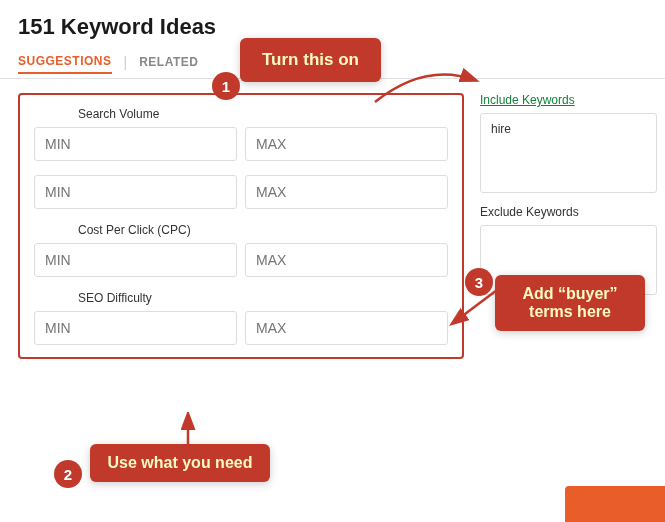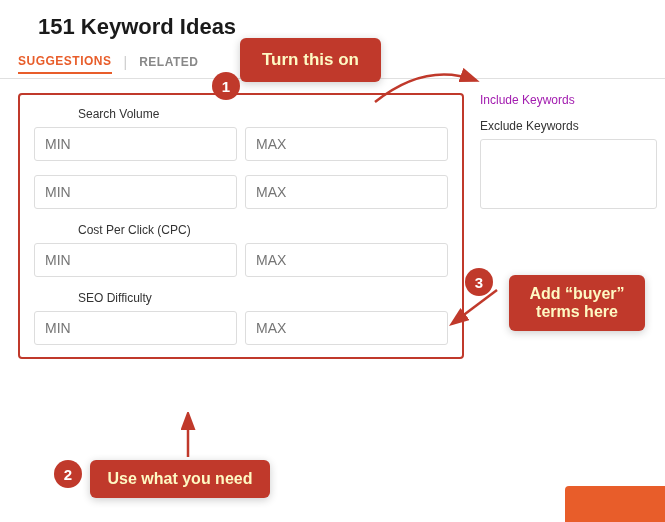--- a/index.html
+++ b/index.html
@@ -24,21 +24,20 @@
       display: flex;
       align-items: center;
       justify-content: space-between;
       padding: 14px 18px 6px 18px;
     }
 
     .page-title {
       font-size: 22px;
       font-weight: 600;
       color: #1a1a1a;
-      margin-left: 20px;
     }
 
     .filters-area {
       display: flex;
       align-items: center;
       gap: 10px;
     }
 
     .toggle-switch {
       width: 50px;
@@ -159,22 +158,23 @@
     }
 
     .keyword-section {
       display: flex;
       flex-direction: column;
     }
 
     .keyword-label {
       font-size: 12px;
       font-weight: 500;
-      color: #a21caf;
-      margin-bottom: 0;
+      color: #15803d;
+      margin-bottom: 6px;
+      text-decoration: underline;
     }
 
     .keyword-textarea {
       border: 1px solid #ddd;
       border-radius: 3px;
       padding: 8px 10px;
       font-size: 12px;
       color: #333;
       height: 80px;
       resize: none;
@@ -222,34 +222,34 @@
     }
 
     .annotation.callout-1 {
       top: 38px;
       left: 240px;
       padding: 12px 22px;
       font-size: 17px;
     }
 
     .annotation.callout-2 {
-      bottom: 24px;
+      bottom: 40px;
       left: 90px;
       font-size: 16px;
       white-space: normal;
       width: 180px;
       text-align: center;
     }
 
     .annotation.callout-3 {
       top: 275px;
       right: 20px;
       font-size: 16px;
       white-space: normal;
-      width: 136px;
+      width: 150px;
       text-align: center;
     }
 
     .circle-badge {
       position: absolute;
       width: 28px;
       height: 28px;
       border-radius: 50%;
       background: #c0392b;
       color: #fff;
@@ -351,20 +351,21 @@
           <input class="filter-input" placeholder="MAX" style="">
         </div>
       </div>
 
     </div>
 
     <div class="right-panel">
 
       <div class="keyword-section">
         <div class="keyword-label">Include Keywords</div>
+        <textarea class="keyword-textarea" style="">hire</textarea>
       </div>
 
       <div class="exclude-section">
         <div class="exclude-label">Exclude Keywords</div>
         <textarea class="exclude-textarea" style=""></textarea>
       </div>
 
     </div>
 
   </div>

